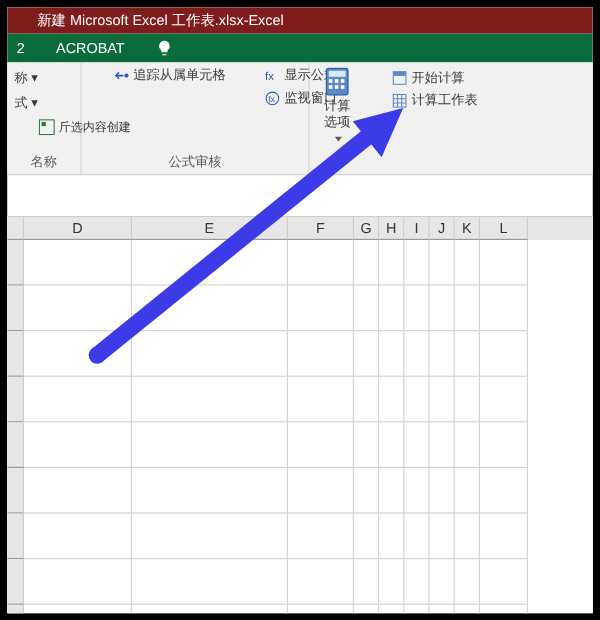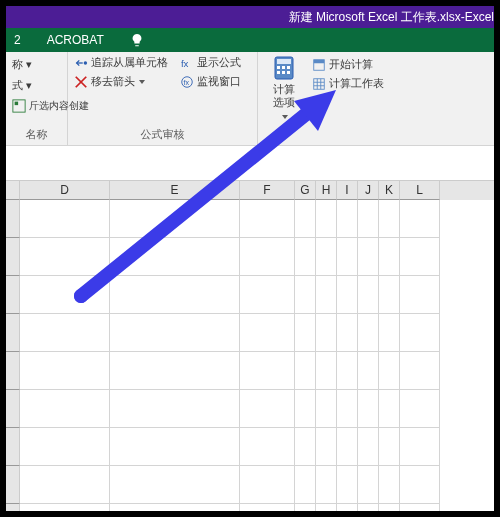--- a/index.html
+++ b/index.html
@@ -7,28 +7,27 @@
     font-family: "Microsoft YaHei", "Segoe UI", sans-serif;
     font-size: 11px;
     background: #fff;
     width: 500px;
     height: 517px;
     overflow: hidden;
     border: 6px solid #000;
     position: relative;
   }
   .titlebar {
-    background: #4c1d95;
+    background: #7f1d1d;
     color: #fff;
     height: 22px;
     display: flex;
     align-items: center;
-    padding-left: 56px;
+    padding-left: 25px;
     font-size: 12px;
-    justify-content: flex-end;
   }
   .tabrow {
     background: #0a6b3d;
     color: #fff;
     height: 24px;
     display: flex;
     align-items: center;
     gap: 18px;
     padding-left: 4px;
     font-size: 12px;
@@ -69,20 +68,21 @@
     gap: 3px;
     padding: 1px 2px;
     color: #3b3b3b;
     white-space: nowrap;
   }
   .ico {
     width: 14px; height: 14px;
     display: inline-flex;
     align-items: center;
     justify-content: center;
+    margin-left: 20px;
   }
   .bigbtn {
     display: flex;
     flex-direction: column;
     align-items: center;
     justify-content: flex-start;
     padding: 2px 6px 0;
     gap: 3px;
     color: #3b3b3b;
   }
@@ -196,30 +196,20 @@
       <div class="col">
         <div class="rbtn">
           <span class="ico">
             <svg width="14" height="14" viewBox="0 0 16 16">
                 <circle cx="13" cy="8" r="2" fill="#2a5db0"></circle>
                 <path d="M3 8h7" stroke="#2a5db0" stroke-width="1.5"></path>
                 <path d="M6 5l-3 3 3 3" fill="none" stroke="#2a5db0" stroke-width="1.5"></path>
               </svg>
           </span>
           <span>追踪从属单元格</span>
-        </div>
-        <div class="rbtn">
-          <span class="ico">
-            <svg width="14" height="14" viewBox="0 0 16 16">
-                <path d="M2 14L14 2" stroke="#c22" stroke-width="2"></path>
-                <path d="M2 2L14 14" stroke="#c22" stroke-width="2"></path>
-              </svg>
-          </span>
-          <span>移去箭头</span>
-          <span class="drop-caret"></span>
         </div>
       </div>
       <div class="col">
         <div class="rbtn">
           <span class="ico">
             <svg width="14" height="14" viewBox="0 0 16 16">
                 <text x="1" y="12" font-size="11" fill="#2a5db0">fx</text>
               </svg>
           </span>
           <span>显示公式</span>

